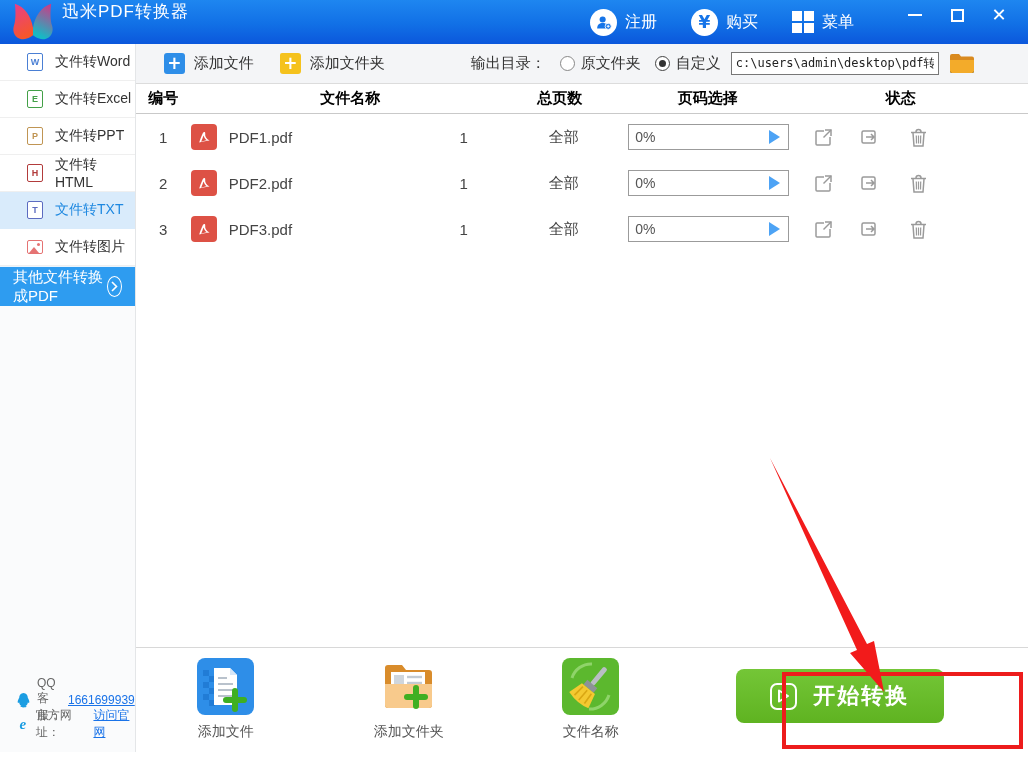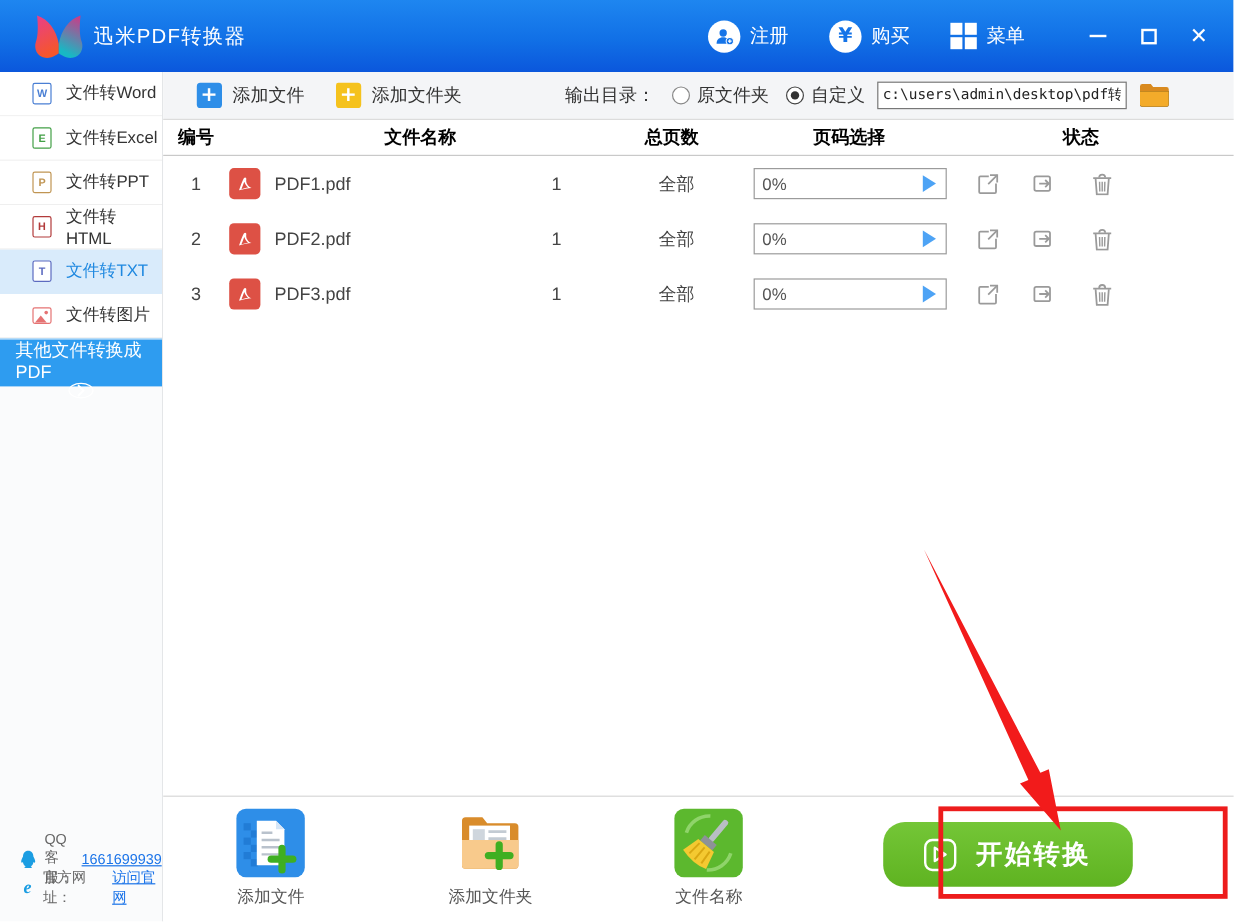--- a/index.html
+++ b/index.html
@@ -1,22 +1,22 @@
 <!DOCTYPE html>
 <html><head>
 <meta charset="utf-8">
 <style>
   * { margin:0; padding:0; box-sizing:border-box; }
   html,body { width:1028px; height:768px; overflow:hidden; }
   body { font-family:"Liberation Sans","DejaVu Sans",sans-serif; background:#fff; }
   .window { position:relative; width:1028px; height:768px; background:#fff; }
 
   
-  .titlebar { height:60px; background:linear-gradient(180deg,#1e86f0 0%,#1170e6 55%,#0b57dc 100%);
-    display:flex; align-items:center; padding:0 14px 0 26px; color:#fff; }
+  .titlebar { height:44px; background:linear-gradient(180deg,#1e86f0 0%,#1170e6 55%,#0b57dc 100%);
+    display:flex; padding:0 14px 0 10px; color:#fff; }
   .logo { width:46px; height:42px; margin-right:6px; }
   .app-title { font-size:17px; letter-spacing:1px; }
   .tb-spacer { flex:1; }
   .tb-btn { display:flex; align-items:center; gap:8px; margin-right:34px; cursor:pointer; font-size:16px; }
   .tb-circle { width:27px; height:27px; border-radius:50%; background:#fff; display:flex; align-items:center; justify-content:center; }
   .yen { color:#1574e8; font-size:17px; font-weight:bold; font-family:"DejaVu Sans",sans-serif; }
   .menu-grid { width:22px; height:22px; display:grid; grid-template-columns:10px 10px; grid-template-rows:10px 10px; gap:2px; }
   .menu-grid span { background:#fff; }
   .winctl { width:30px; height:30px; display:flex; align-items:center; justify-content:center; margin-left:12px; cursor:pointer; }
   .ctl-min { width:14px; height:2px; background:#fff; }
@@ -24,21 +24,21 @@
   .ctl-close { font-size:18px; line-height:1; }
 
   
   .bodywrap { display:flex; height:708px; }
   .sidebar { width:200px; background:#fafbfc; border-right:1px solid #e4e6e8; display:flex; flex-direction:column; }
   .main { flex:1; display:flex; flex-direction:column; background:#fff; }
 
   
   .side-blue { height:40px; background:#2e9cf0; color:#fff; display:flex; align-items:center;
     justify-content:space-between; padding:0 13px; font-size:15px; cursor:pointer; }
-  .side-section { border-top:1px solid rgba(255,255,255,.9);flex-direction:column; }
+  .side-section { border-top:1px solid rgba(255,255,255,.9); }
   .circle-chev { width:21px; height:21px; border:1.5px solid #fff; border-radius:50%; display:flex; align-items:center; justify-content:center; }
   .circle-chev svg { display:block; }
   .side-list { list-style:none; background:#fff; }
   .side-item { height:37px; display:flex; align-items:center; padding-left:27px; gap:12px;
     font-size:14px; color:#333; border-bottom:1px solid #efefef; cursor:pointer; background:#fff; }
   .side-item.selected { background:#d9ebfb; color:#1e88e0; border-bottom-color:#d9ebfb; }
   .doc-ic { width:16px; height:18px; border:1.5px solid currentColor; border-radius:2px;
     font-size:9px; font-weight:bold; display:flex; align-items:center; justify-content:center; position:relative; background:#fff; }
   .pic-ic { width:16px; height:14px; border:1.5px solid currentColor; border-radius:2px; position:relative; overflow:hidden; background:#fff; }
   .pic-ic::before { content:""; position:absolute; left:1px; bottom:0; border-left:5px solid transparent;
@@ -82,21 +82,21 @@
   .filler { flex:1; background:#fff; }
 
   
   .bottombar { height:105px; border-top:1px solid #d8d8d8; position:relative; background:#fff; }
   .bb-item { position:absolute; top:10px; width:110px; display:flex; flex-direction:column; align-items:center; gap:8px; cursor:pointer; }
   .bb-item .lbl { font-size:14px; color:#555; }
   .bb-ic { width:57px; height:57px; border-radius:8px; position:relative; }
   .bb-blue { background:#2e8ee8; }
   .bb-green { background:#5cb82e; }
   .bb-folder { background:transparent; }
-  .start-btn { position:absolute; left:600px; top:21px; width:208px; height:54px; border:none; border-radius:18px;
+  .start-btn { position:absolute; left:600px; top:21px; width:208px; height:54px; border:none; border-radius:8px;
     background:linear-gradient(180deg,#74c637,#5fb321); color:#fff; font-size:22px; font-weight:bold;
     display:flex; align-items:center; justify-content:center; gap:16px; cursor:pointer;
     font-family:"Liberation Sans","DejaVu Sans",sans-serif; letter-spacing:2px; }
   .play-sq { width:27px; height:27px; border:2px solid #fff; border-radius:7px; display:flex; align-items:center; justify-content:center; }
 
   
   .annot-rect { position:absolute; left:782px; top:672px; width:241px; height:77px; border:4px solid #ed1c1c; pointer-events:none; z-index:50; }
   .annot-arrow { position:absolute; inset:0; pointer-events:none; z-index:51; }
 </style>
 </head>

